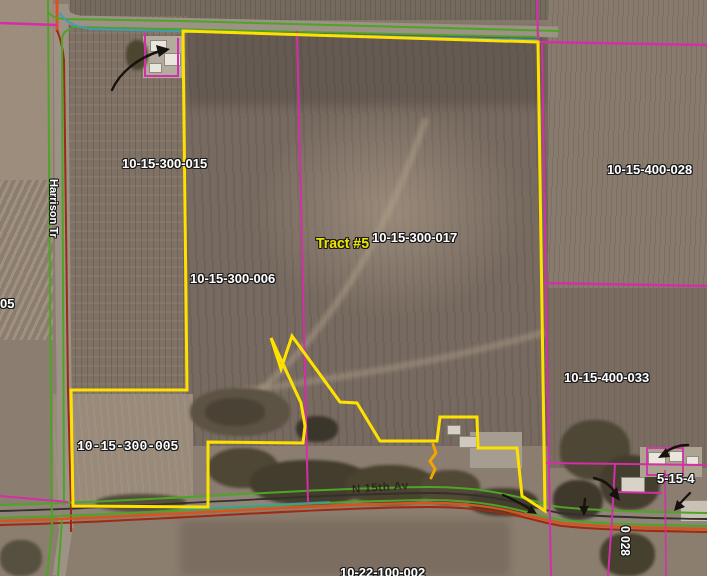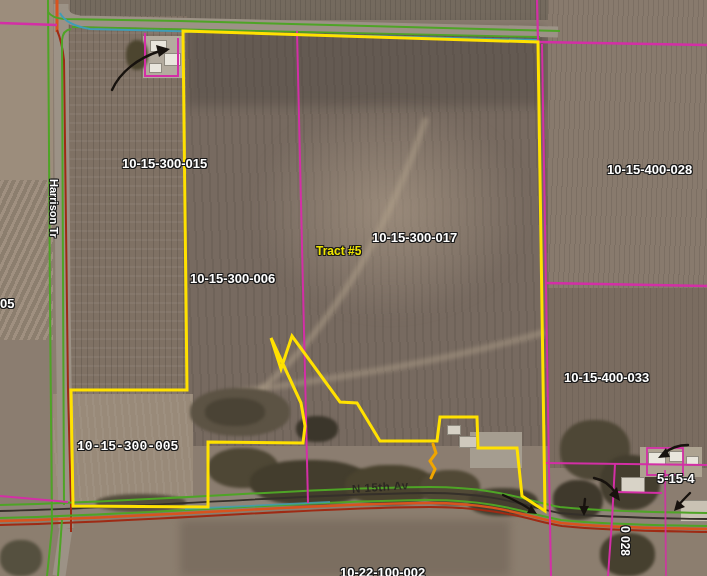--- a/index.html
+++ b/index.html
@@ -157,21 +157,21 @@
     <polygon points="674,511 677,500 685,507" fill="#17120e"></polygon>
     <path d="M585,499 L584,508" fill="none" stroke-width="2.4" stroke-linecap="round" stroke="#17120e"></path>
     <polygon points="584,516 579,506 589,506" fill="#17120e"></polygon>
     <path d="M503,495 C514,500 524,505 531,510" fill="none" stroke-width="2.2" stroke-linecap="round" stroke="#17120e"></path>
     <polygon points="537,514 527,513 531,505" fill="#17120e"></polygon>
   </svg>
 
   <div class="layer">
     <div class="plabel" style="left:78px;top:157px;margin-left:44px;">10-15-300-015</div>
     <div class="plabel" style="left:190px;top:272px;">10-15-300-006</div>
-    <div class="plabel tract" style="left:316px;top:245px;font-size:12px;">Tract #5</div>
+    <div class="plabel tract" style="left:316px;top:236px;font-size:14px;">Tract #5</div>
     <div class="plabel" style="left:372px;top:231px;">10-15-300-017</div>
     <div class="plabel" style="left:607px;top:163px;">10-15-400-028</div>
     <div class="plabel" style="left:564px;top:371px;">10-15-400-033</div>
     <div class="plabel" style="left:77px;top:440px;font-family:Liberation Mono, monospace;">10-15-300-005</div>
     <div class="plabel" style="left:0px;top:297px;">05</div>
     <div class="plabel" style="left:657px;top:472px;">5-15-4</div>
     <div class="plabel vlabel" style="left:631px;top:526px;font-size:12px;">0 028</div>
     <div class="plabel" style="left:340px;top:566px;">10-22-100-002</div>
     <div class="plabel vlabel" style="left:59px;top:179px;">Harrison Tr</div>
     <div class="roadlabel" style="left:352px;top:481px;">N 15th Av</div>

